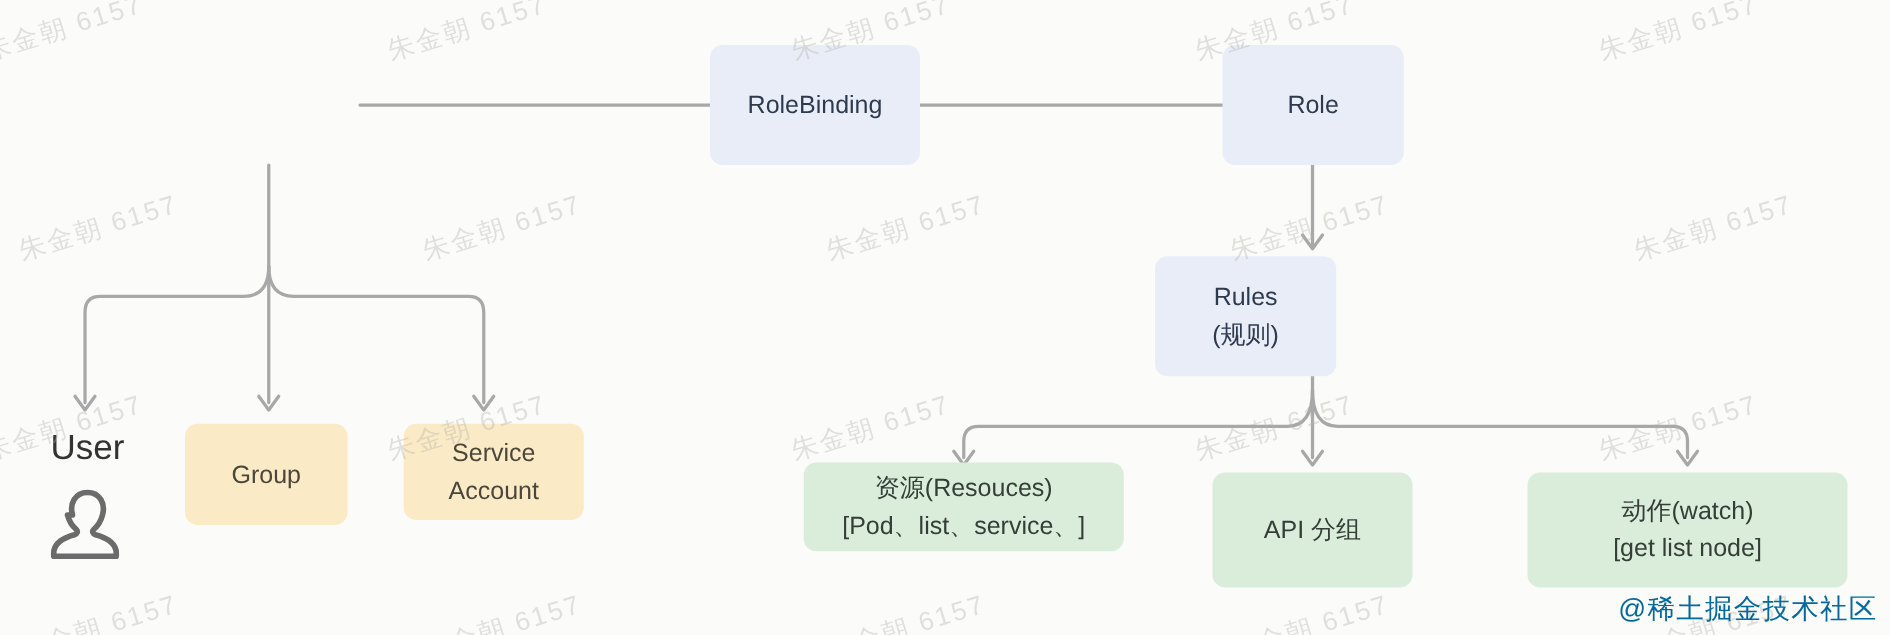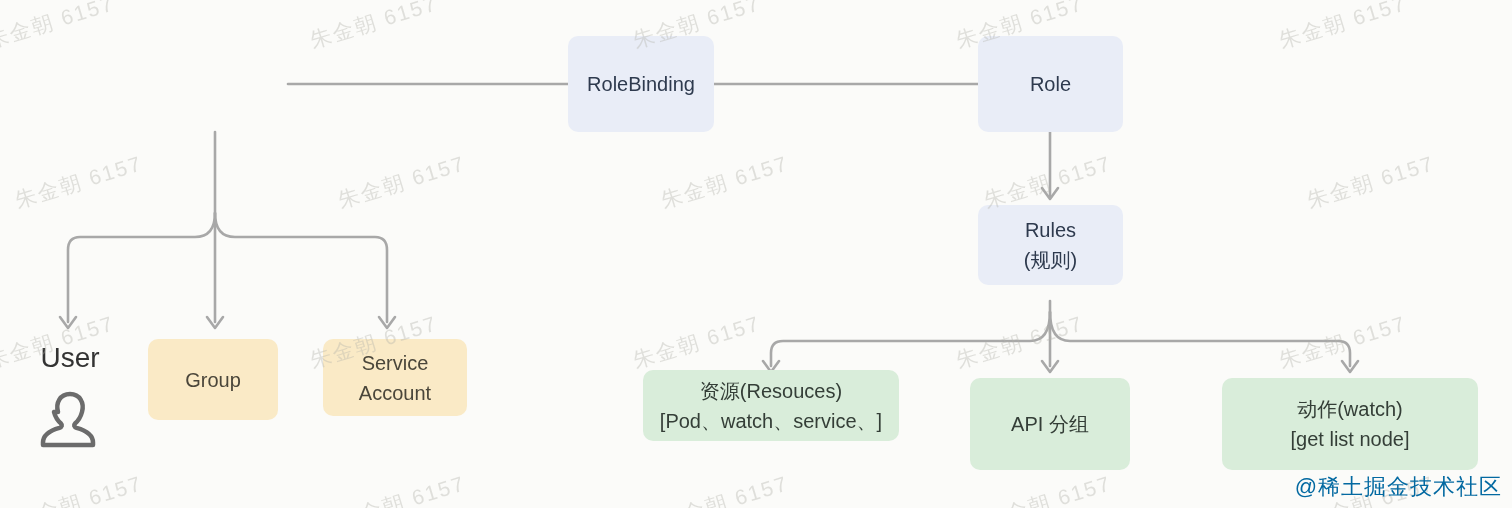--- a/index.html
+++ b/index.html
@@ -63,29 +63,29 @@
 
     <path d="M1050 301 V366"></path>
     <path d="M1042 361 L1050 372 L1058 361"></path>
     <path d="M1050 312 Q1050 341 1030 341 L783 341 Q771 341 771 353 V366"></path>
     <path d="M763 361 L771 372 L779 361"></path>
     <path d="M1050 312 Q1050 341 1070 341 L1338 341 Q1350 341 1350 353 V366"></path>
     <path d="M1342 361 L1350 372 L1358 361"></path>
   </svg>
 
 
-  <div class="node blue" style="left:568px;top:36px;width:146px;height:96px">
+  <div class="node blue" style="left:568px;top:36px;width:168px;height:96px">
     <div class="t">RoleBinding</div>
   </div>
 
   <div class="node blue" style="left:978px;top:36px;width:145px;height:96px">
     <div class="t">Role</div>
   </div>
 
-  <div class="node blue" style="left:978px;top:205px;width:145px;height:80px">
+  <div class="node blue" style="left:924px;top:205px;width:145px;height:96px">
     <div class="t">Rules</div>
     <div class="t">(规则)</div>
   </div>
 
   <div class="user-label" style="left:28px;top:342px;width:84px">User</div>
 
   <div class="user-icon-wrap" style="left:38px;top:384px">
     <svg width="64" height="66" viewBox="0 0 64 66" fill="none" stroke="#6b6b6b" stroke-width="4.5" stroke-linejoin="round" stroke-linecap="round">
       <path d="M20 28 c-2.5 -9 2 -18 12 -18 c10 0 14.5 9 12 18 c-1.3 5 -4 9 -7 11.5 c-1.5 1.5 -1 3.5 1.5 4.3 c9 2.5 16.5 6.7 16.5 14.7 l0 2.5 l-50 0 l0 -2.5 c0 -8 7.5 -12.2 16.5 -14.7 c2.5 -0.8 3 -2.8 1.5 -4.3 c-3 -2.5 -5.7 -6.5 -7 -11.5 z"></path>
     </svg>
@@ -94,21 +94,21 @@
   <div class="node yellow" style="left:148px;top:339px;width:130px;height:81px">
     <div class="t">Group</div>
   </div>
 
   <div class="node yellow" style="left:323px;top:339px;width:144px;height:77px">
     <div class="t" style="max-width:95px">Service Account</div>
   </div>
 
   <div class="node green" style="left:643px;top:370px;width:256px;height:71px">
     <div class="t">资源(Resouces)</div>
-    <div class="t">[Pod、watch、service、]</div>
+    <div class="t">[Pod、list、service、]</div>
   </div>
 
   <div class="node green" style="left:970px;top:378px;width:160px;height:92px">
     <div class="t">API 分组</div>
   </div>
 
   <div class="node green" style="left:1222px;top:378px;width:256px;height:92px">
     <div class="t">动作(watch)</div>
     <div class="t">[get list node]</div>
   </div>

